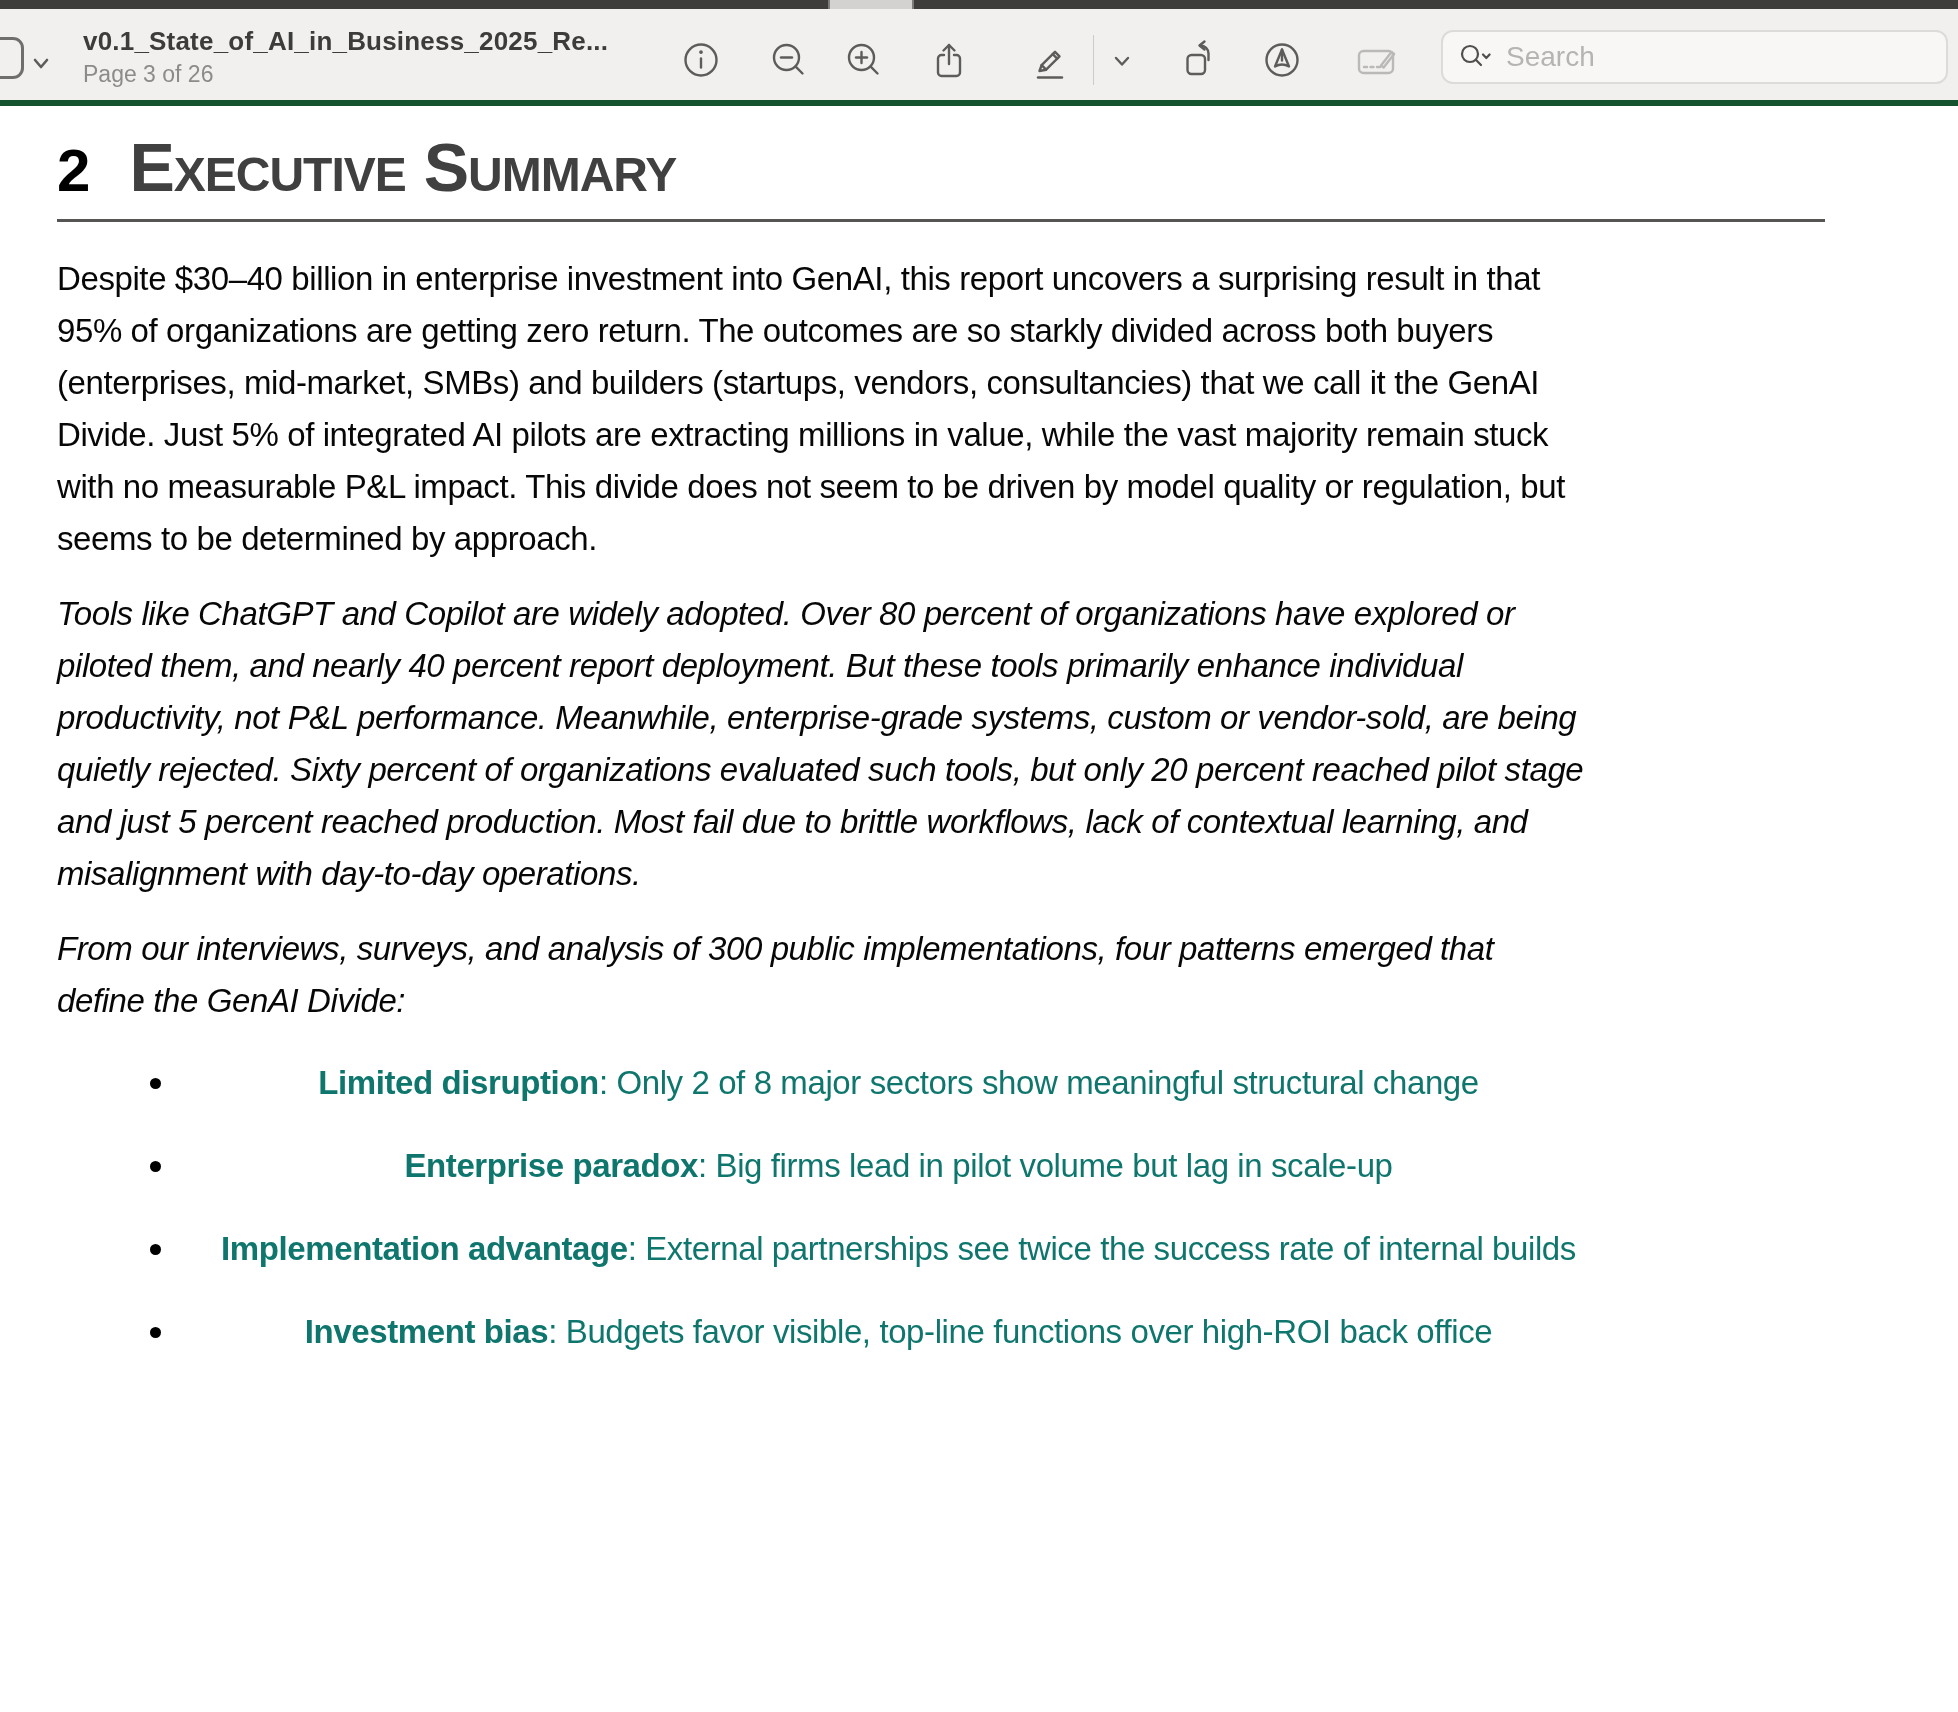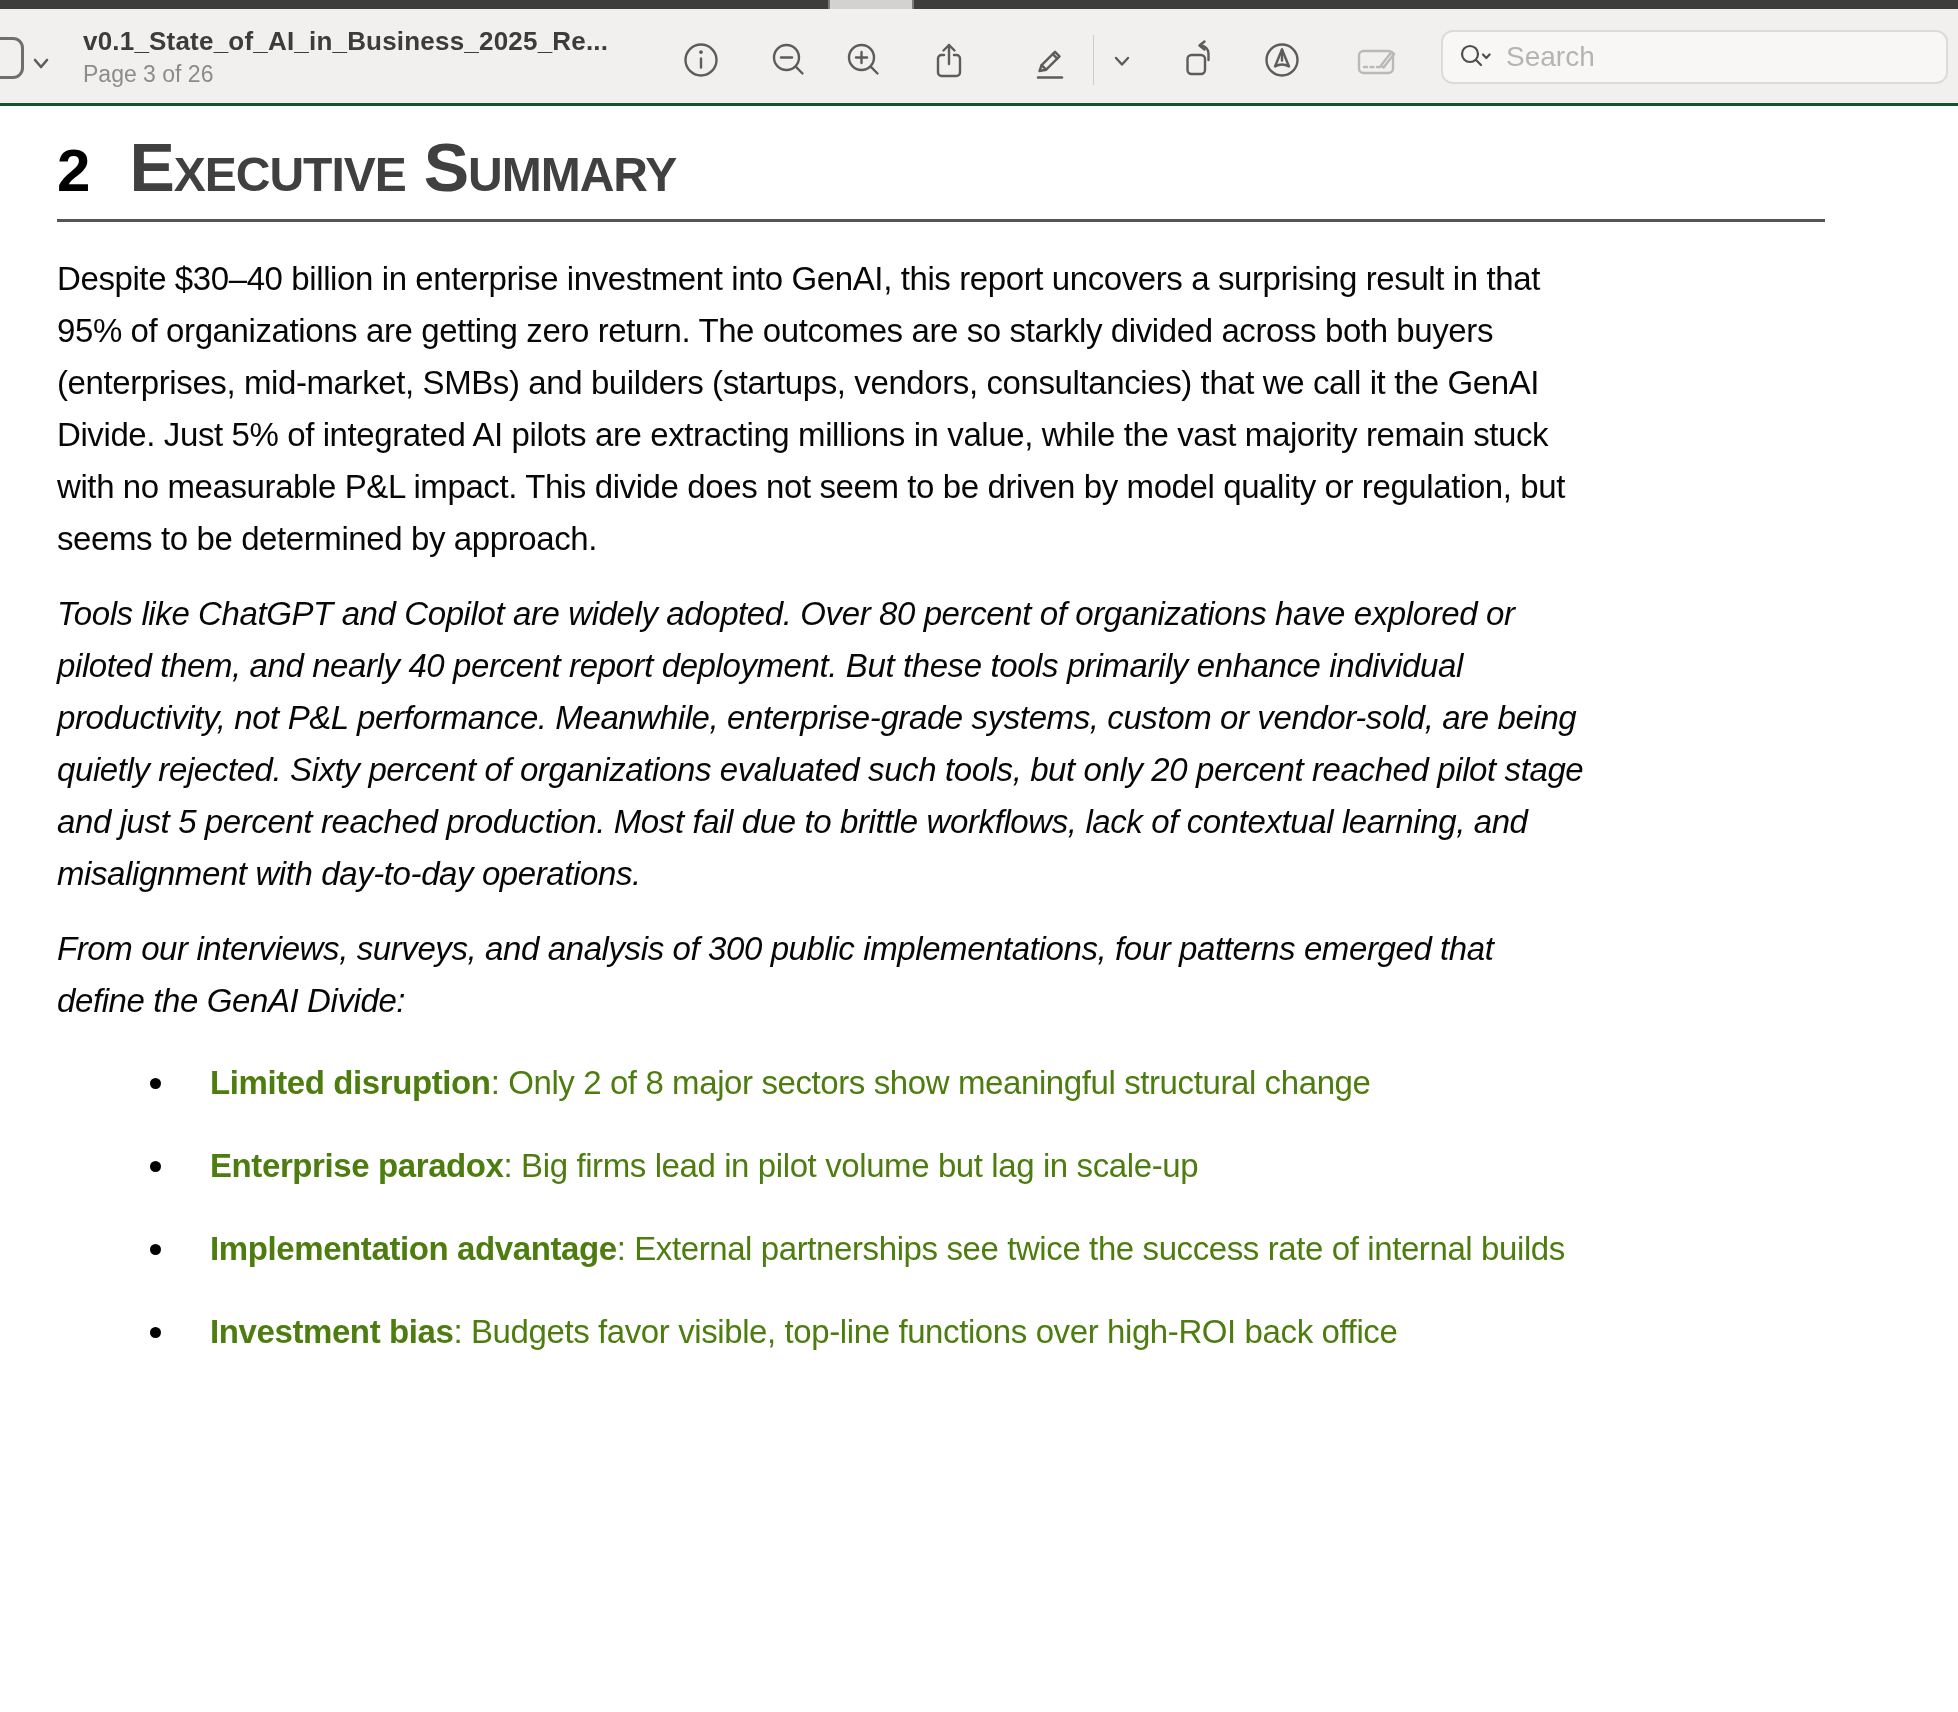--- a/index.html
+++ b/index.html
@@ -18,21 +18,21 @@
   }
   .top-strip .strip-tab {
     position: absolute; left: 828px; top: 0; width: 86px; height: 9px;
     background: #d3d2d0; border-left: 2px solid #7d7c7a; border-right: 2px solid #7d7c7a;
   }
 
   
   .toolbar {
     position: absolute; top: 9px; left: 0; width: 1958px; height: 97px;
     background: #f1f0ef;
-    border-bottom: 3px solid #14532d;
+    border-bottom: 6px solid #14532d;
   }
   .sidebar-toggle {
     position: absolute; left: -26px; top: 28px; width: 50px; height: 42px;
     border: 3.5px solid #6f6e6c; border-radius: 11px;
   }
   .title-chevron { position: absolute; left: 26px; top: 40px; }
   .doc-title-block { position: absolute; left: 83px; top: 17px; }
   .doc-title {
     font-size: 26px; font-weight: bold; color: #3d3c3a; letter-spacing: 0.2px;
     white-space: nowrap;
@@ -83,21 +83,21 @@
   .body-text {
     font-size: 33px; line-height: 52px; color: #070707; letter-spacing: -0.4px;
     max-width: 1530px;
   }
   p.body-text { margin-top: 31px; }
   p.body-text + p.body-text { margin-top: 23px; font-style: italic; }
 
   ul.bullets { list-style: none; margin-top: 30px; max-width: 1530px; }
   ul.bullets li {
     position: relative; padding-left: 153px; margin-bottom: 31px;
-    font-size: 33px; line-height: 52px; color: #4d7c0f; letter-spacing: -0.4px;
+    font-size: 33px; line-height: 52px; color: #0f766e; letter-spacing: -0.4px; text-align: center;
   }
   ul.bullets li::before {
     content: ""; position: absolute; left: 93px; top: 21px;
     width: 11px; height: 11px; border-radius: 50%; background: #000;
   }
   .bullet-term { font-weight: bold; }
 
   .closing { margin-top: 76px; }
 </style>
 </head>

